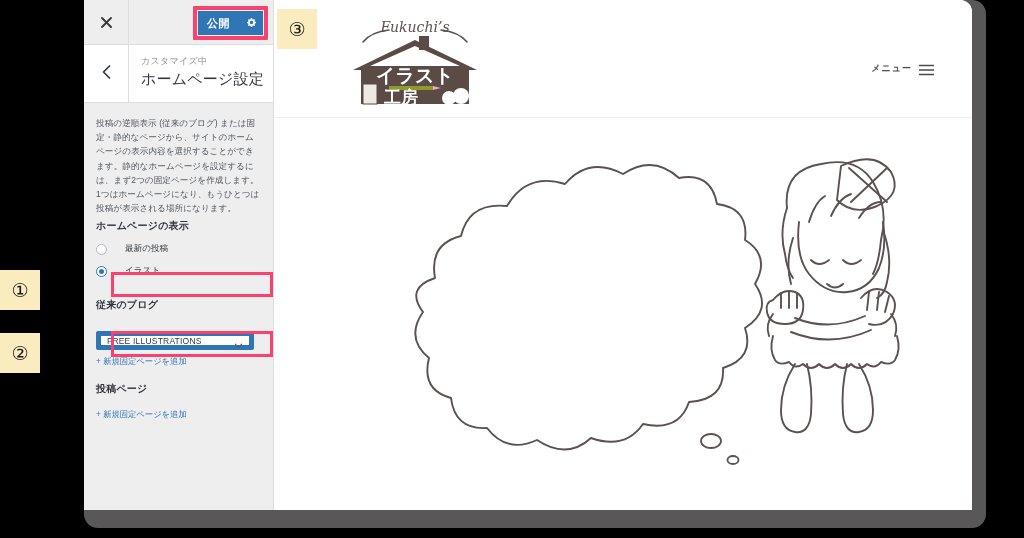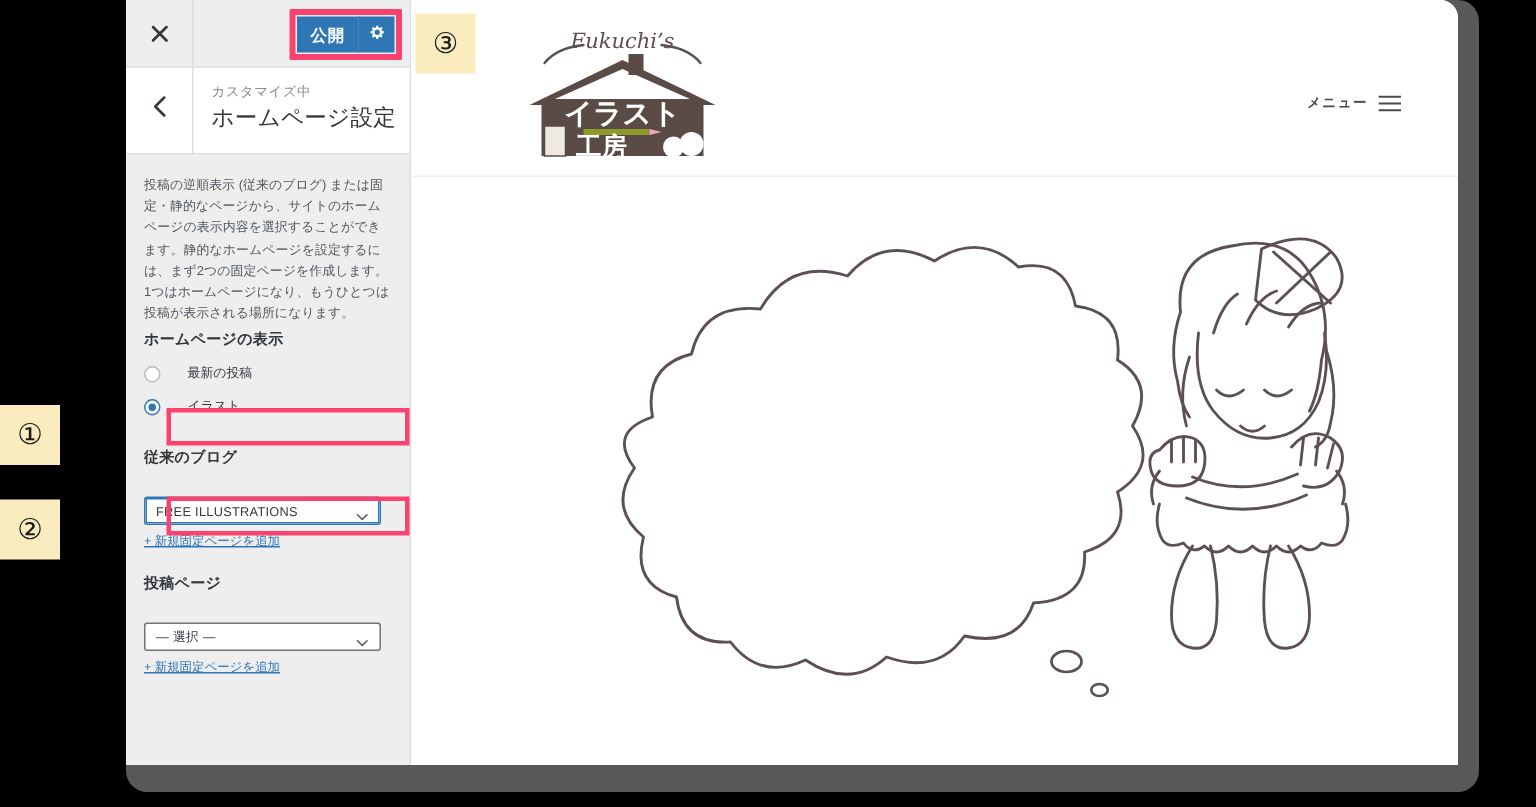--- a/index.html
+++ b/index.html
@@ -214,21 +214,21 @@
     border: 3px solid #f9426e;
     pointer-events: none;
     z-index: 6;
   }
 
   .sel {
     position: relative;
     width: 158px;
     height: 19px;
     background: #ffffff;
-    border: 1px solid #737373;
+    border: 4px solid #737373;
     border-radius: 2px;
     display: flex;
     align-items: center;
     padding: 0 7px;
     cursor: pointer;
     margin-top: 19px;
   }
   .sel-active { border-color: #2f76b5; box-shadow: 0 0 0 1px #2f76b5 inset; }
   .sel-text {
     font-size: 8.5px;
@@ -241,21 +241,20 @@
   .sel-arrow {
     width: 9px; height: 9px;
     flex: none;
   }
 
   .add-link {
     display: inline-block;
     margin-top: 5px;
     font-size: 8.3px;
     color: #2f76b5;
-    text-decoration: underline;
     cursor: pointer;
   }
   .block-gap { height: 14px; }
 
   
   .preview {
     position: absolute;
     left: 191px;
     top: 0;
     width: 697px;
@@ -394,28 +393,20 @@
             </svg>
           </span>
         </div>
 
         <a class="add-link">+ 新規固定ページを追加</a>
 
         <div class="block-gap"></div>
 
         <div class="field-label">投稿ページ</div>
 
-        <div class="sel">
-          <span class="sel-text">— 選択 —</span>
-          <span class="sel-arrow">
-            <svg width="9" height="9" viewBox="0 0 10 10">
-              <path d="M1.5 3.5 L5 7 L8.5 3.5" stroke="#555d66" stroke-width="1.2" fill="none" stroke-linecap="round" stroke-linejoin="round"></path>
-            </svg>
-          </span>
-        </div>
 
         <a class="add-link">+ 新規固定ページを追加</a>
       </div>
     </div>
 
     <div class="preview">
 
       <div class="site-header">
 
         <div class="logo-wrap">

